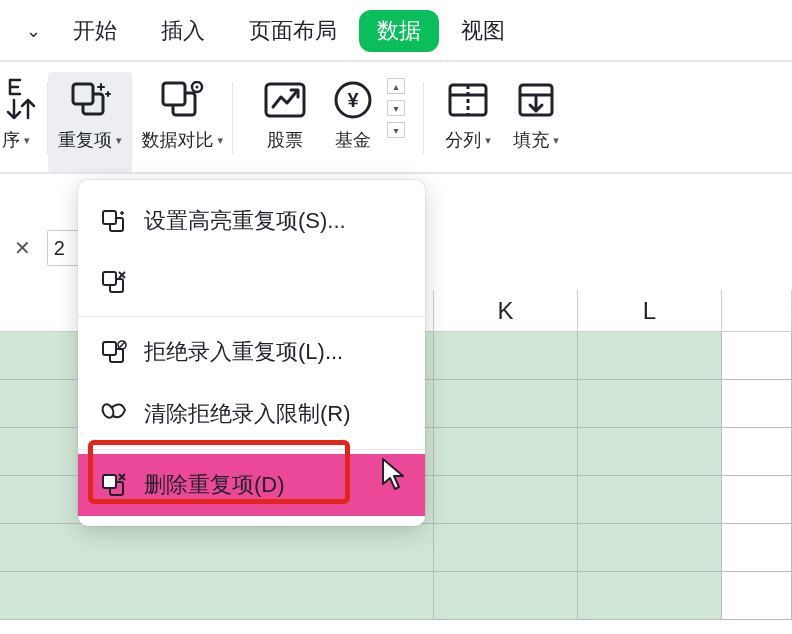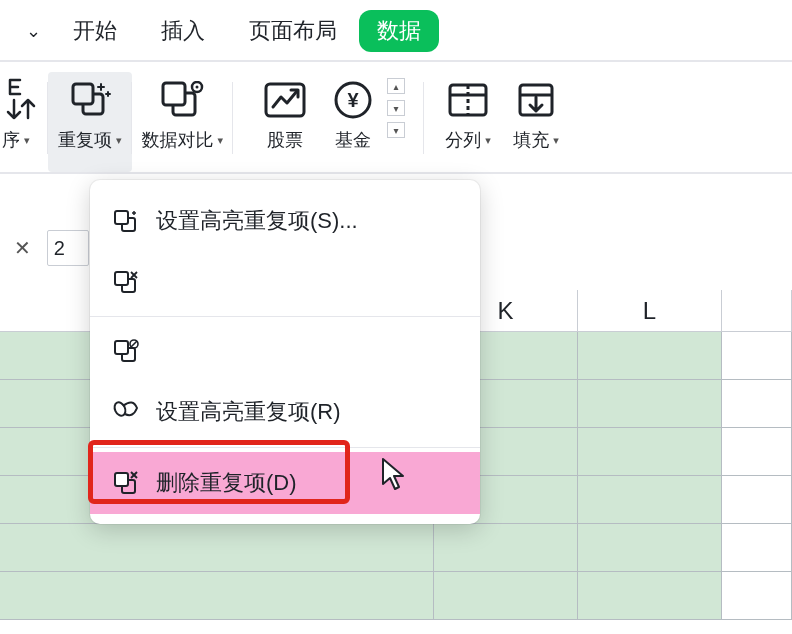--- a/index.html
+++ b/index.html
@@ -105,27 +105,26 @@
       border: 1px solid #c9cdd4;
       display:flex; align-items:center; justify-content:center;
       font-size:10px; color:#555;
       background:#fff;
     }
     
     .dropdown {
       position: absolute;
       left: 78px;
       top: 180px;
-      width: 390px;
+      width: 347px;
       background: #fff;
       border-radius: 10px;
       box-shadow: 0 6px 24px rgba(0,0,0,0.18), 0 0 0 1px rgba(0,0,0,0.05);
       padding: 10px 0;
       z-index: 100;
-      margin-left: 12px;
     }
     .dd-item {
       display: flex;
       align-items: center;
       gap: 16px;
       padding: 16px 22px;
       font-size: 22px;
       color: #1f2329;
       cursor: pointer;
     }
@@ -213,20 +212,21 @@
   </style>
 </head>
 <body>
 
 <div class="tabs">
   <div class="tab-arrow">⌄</div>
   <div class="tab">开始</div>
   <div class="tab">插入</div>
   <div class="tab">页面布局</div>
   <div class="tab active">数据</div>
+  <div class="tab">视图</div>
 </div>
 
 <div class="ribbon">
 
   <div class="ribbon-group partial-left sep">
     <div class="ribbon-icon">
       <svg width="36" height="44" viewBox="0 0 36 44">
         <path d="M4 2 L4 16 M4 2 L14 2 M4 9 L12 9 M4 16 L14 16" stroke="#1f2329" stroke-width="2.5" fill="none" stroke-linecap="round"></path>
         <path d="M8 22 L8 40 M2 34 L8 40 L14 34" stroke="#1f2329" stroke-width="2.5" fill="none" stroke-linecap="round" stroke-linejoin="round"></path>
         <path d="M22 22 L22 40 M16 28 L22 22 L28 28" stroke="#1f2329" stroke-width="2.5" fill="none" stroke-linecap="round" stroke-linejoin="round"></path>
@@ -404,32 +404,33 @@
   <div class="dd-sep"></div>
   <div class="dd-item">
     <span class="dd-icon">
       <svg width="26" height="24" viewBox="0 0 26 24">
           <rect x="9" y="9" width="13" height="13" rx="2" stroke="#1f2329" stroke-width="2" fill="none"></rect>
           <rect x="2" y="2" width="13" height="13" rx="2" stroke="#1f2329" stroke-width="2" fill="#fff"></rect>
           <circle cx="21" cy="5" r="4" stroke="#1f2329" stroke-width="1.6" fill="none"></circle>
           <line x1="18" y1="8" x2="24" y2="2" stroke="#1f2329" stroke-width="1.6"></line>
         </svg>
     </span>
+    <span>拒绝录入重复项(L)...</span>
   </div>
   <div class="dd-item">
     <span class="dd-icon">
       <svg width="26" height="24" viewBox="0 0 26 24">
           <ellipse cx="7" cy="9" rx="5" ry="7" stroke="#1f2329" stroke-width="2" fill="none" transform="rotate(-25 7 9)"></ellipse>
           <path d="M10 6 Q20 -2 24 8 Q20 18 12 14" stroke="#1f2329" stroke-width="2" fill="none"></path>
         </svg>
     </span>
-    <span>设置高亮重复项(R)</span>
+    <span>清除拒绝录入限制(R)</span>
   </div>
   <div class="dd-sep"></div>
-  <div class="dd-item" style="background:#f9a8d4;">
+  <div class="dd-item" style="background:#ec4899;">
     <span class="dd-icon">
       <svg width="26" height="24" viewBox="0 0 26 24">
           <rect x="9" y="9" width="13" height="13" rx="2" stroke="#1f2329" stroke-width="2" fill="none"></rect>
           <rect x="2" y="2" width="13" height="13" rx="2" stroke="#1f2329" stroke-width="2" fill="#fff"></rect>
           <line x1="18" y1="1" x2="24" y2="7" stroke="#1f2329" stroke-width="2"></line>
           <line x1="24" y1="1" x2="18" y2="7" stroke="#1f2329" stroke-width="2"></line>
         </svg>
     </span>
     <span>删除重复项(D)</span>
   </div>

